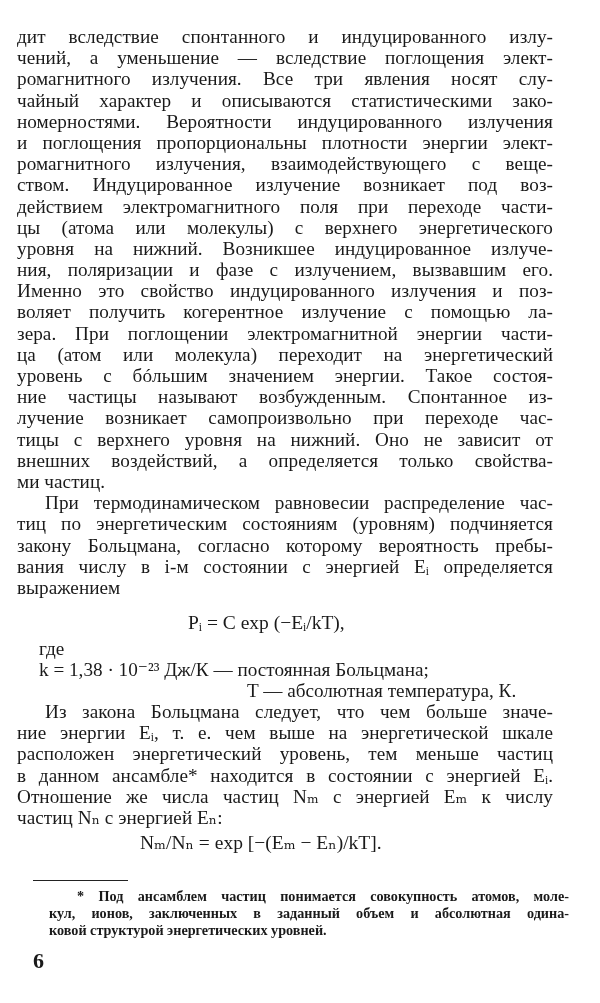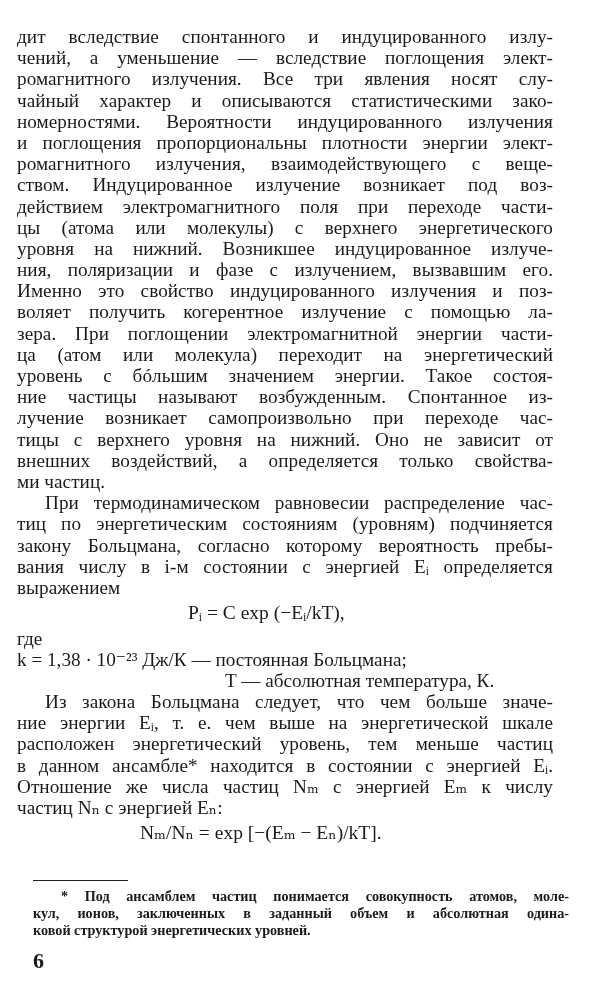--- a/index.html
+++ b/index.html
@@ -15,30 +15,30 @@
       font-size: 19.2px; line-height: 21.2px; height: 21.2px;
       text-align: justify; text-align-last: justify;
       letter-spacing: 0.05px;
     }
     .line.last { text-align-last: left; }
     .indent { padding-left: 28px; }
     .formula {
       display: block; font-size: 19.5px; line-height: 30px; height: 30px;
       white-space: nowrap;
     }
-    .f1 { padding-left: 171px; }
+    .f1 { padding-left: 171px; margin-top: 10px; }
     .f2 { padding-left: 123px; }
     .where { position: relative; height: 63px; font-size: 19.2px; }
-    .where span { position: absolute; white-space: nowrap; line-height: 21px; }
+    .where span { position: absolute; white-space: nowrap; line-height: 21px; margin-left: 22px; }
     .footrule { position: absolute; left: 33px; top: 880px; width: 95px; height: 0; border-top: 1.6px solid #222; }
     .foot { position: absolute; left: 33px; top: 888px; width: 536px; }
     .fline {
       display: block; white-space: nowrap;
       font-size: 14.2px; line-height: 16.8px; height: 16.8px; font-weight: bold;
-      text-align: justify; text-align-last: justify;
+      text-align: justify; text-align-last: justify; margin-left: 16px;
     }
     .fline.last { text-align-last: left; }
     .fline.indent { padding-left: 28px; }
     .pagenum { position: absolute; left: 33px; top: 948px; font-size: 22px; font-weight: bold; }
   </style>
 </head>
 <body>
 
 <div class="page">
   <div>

